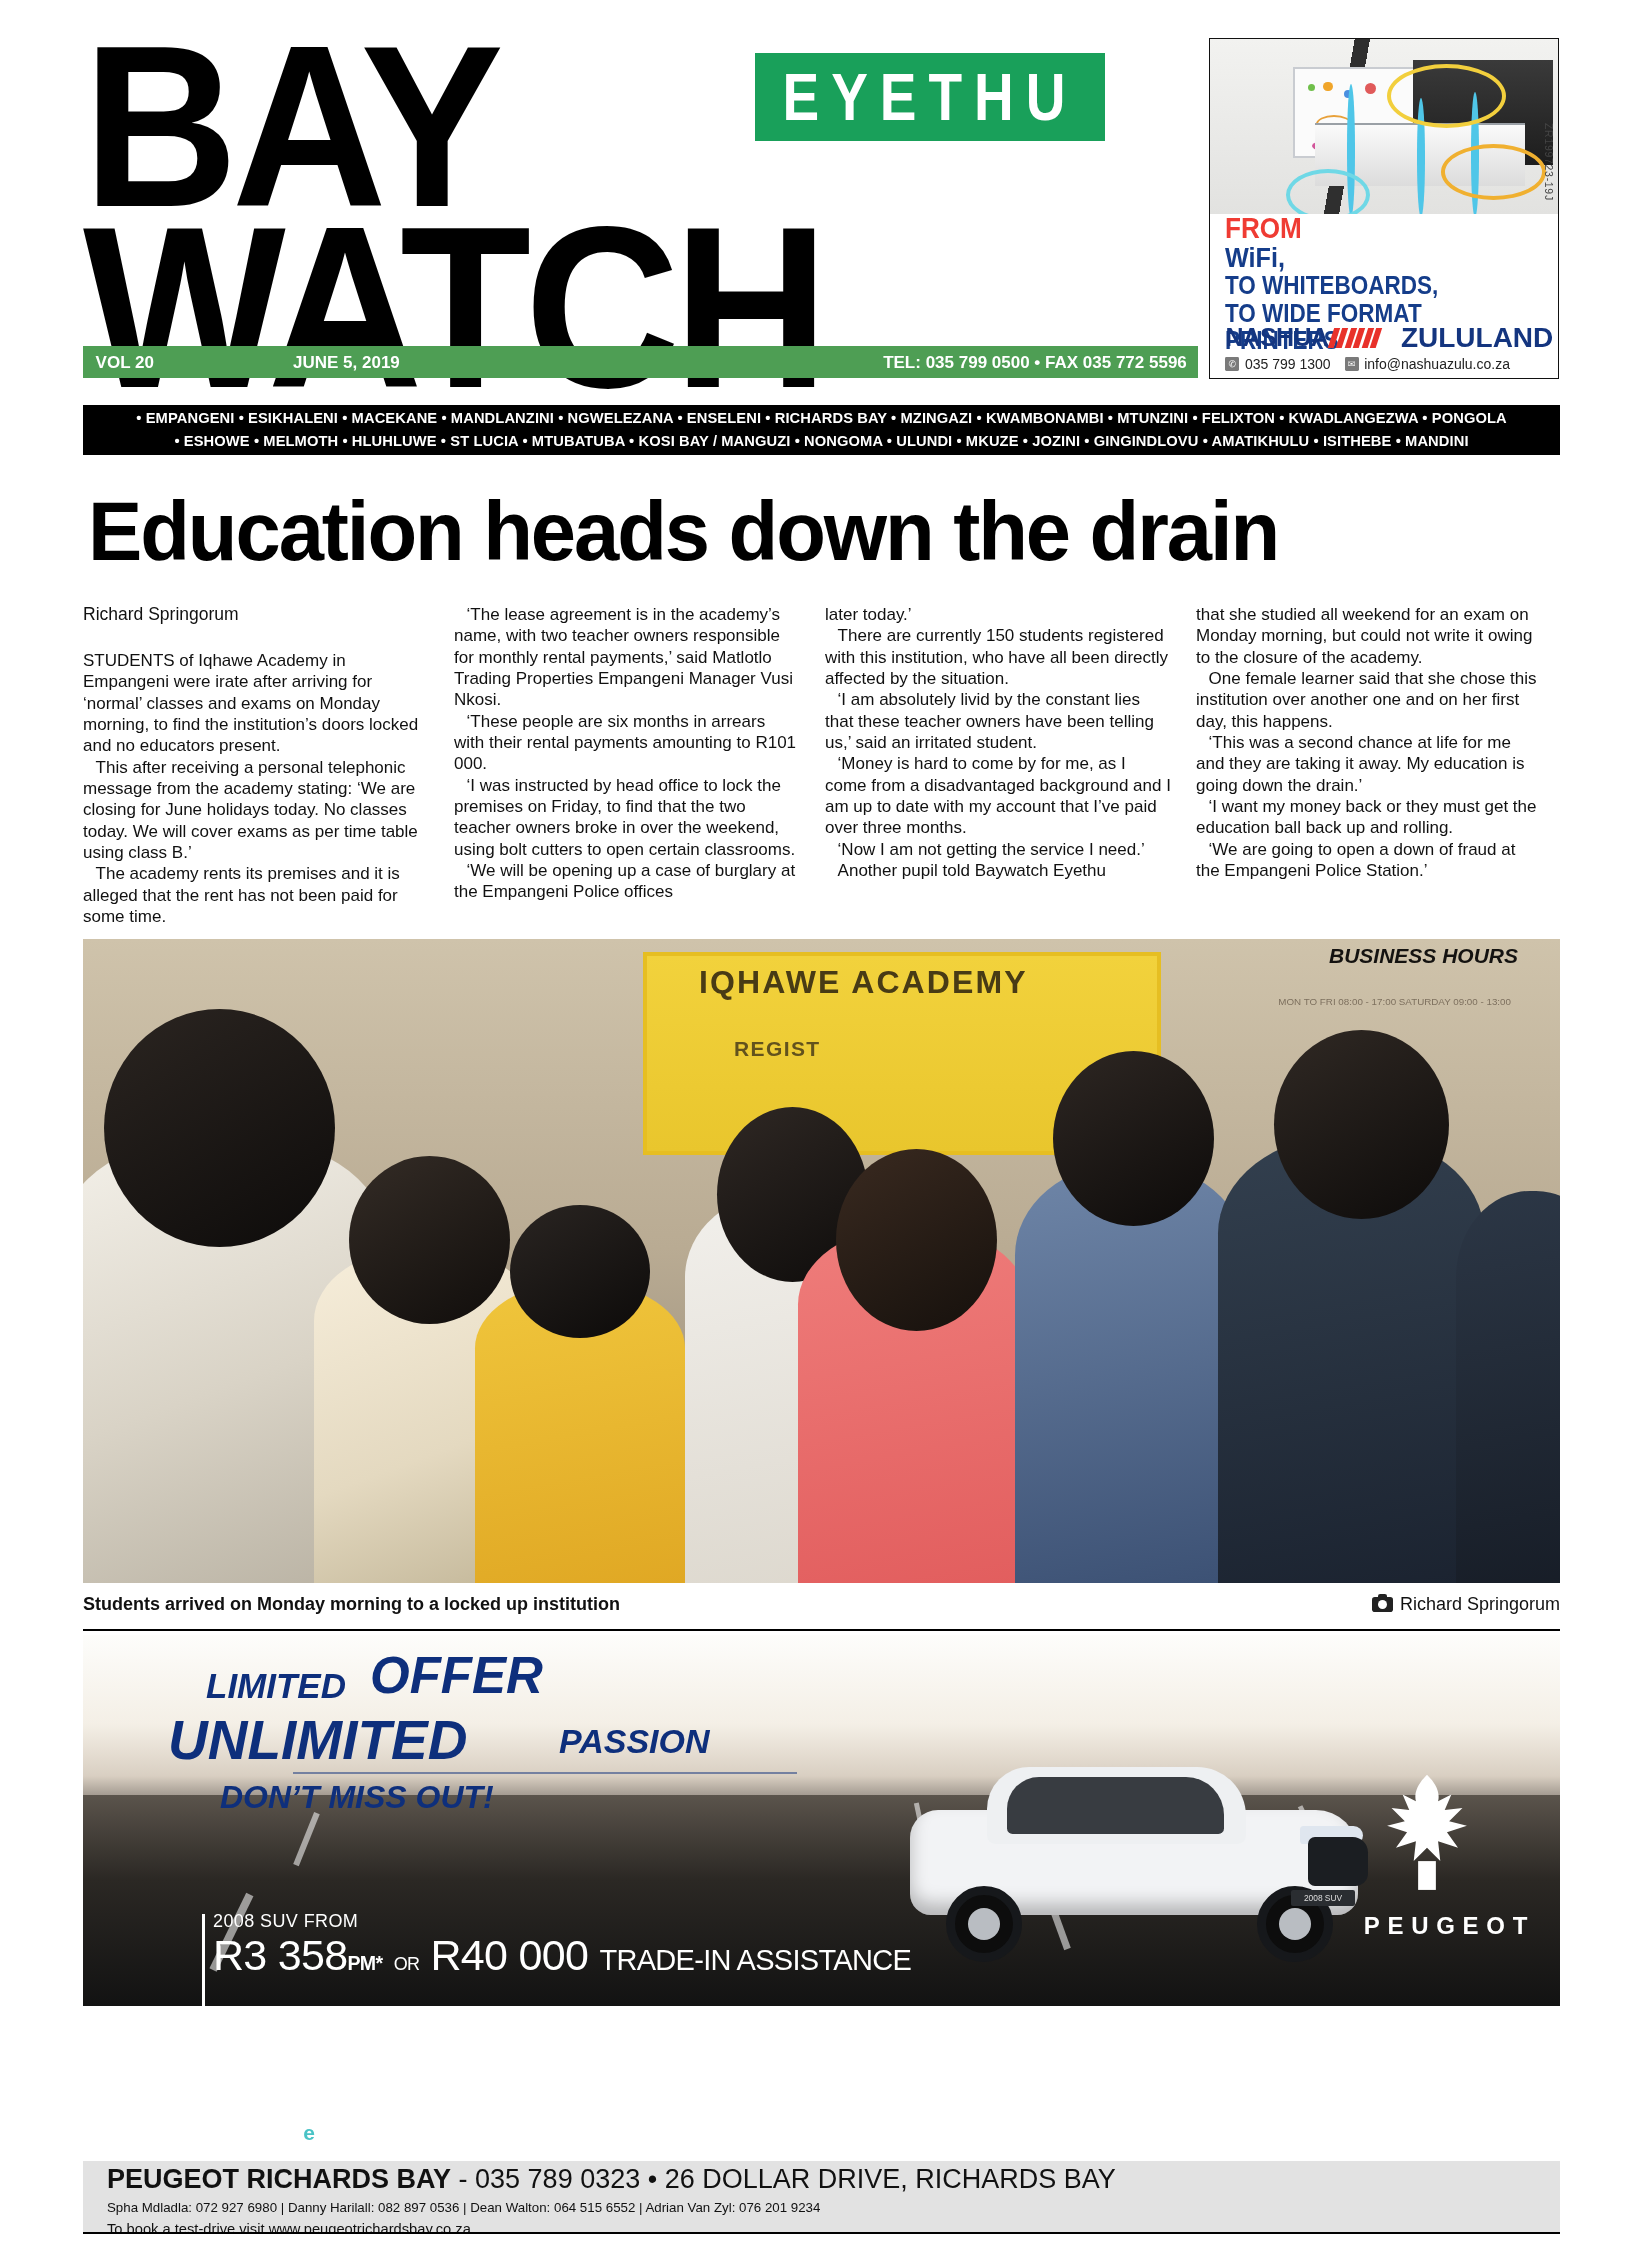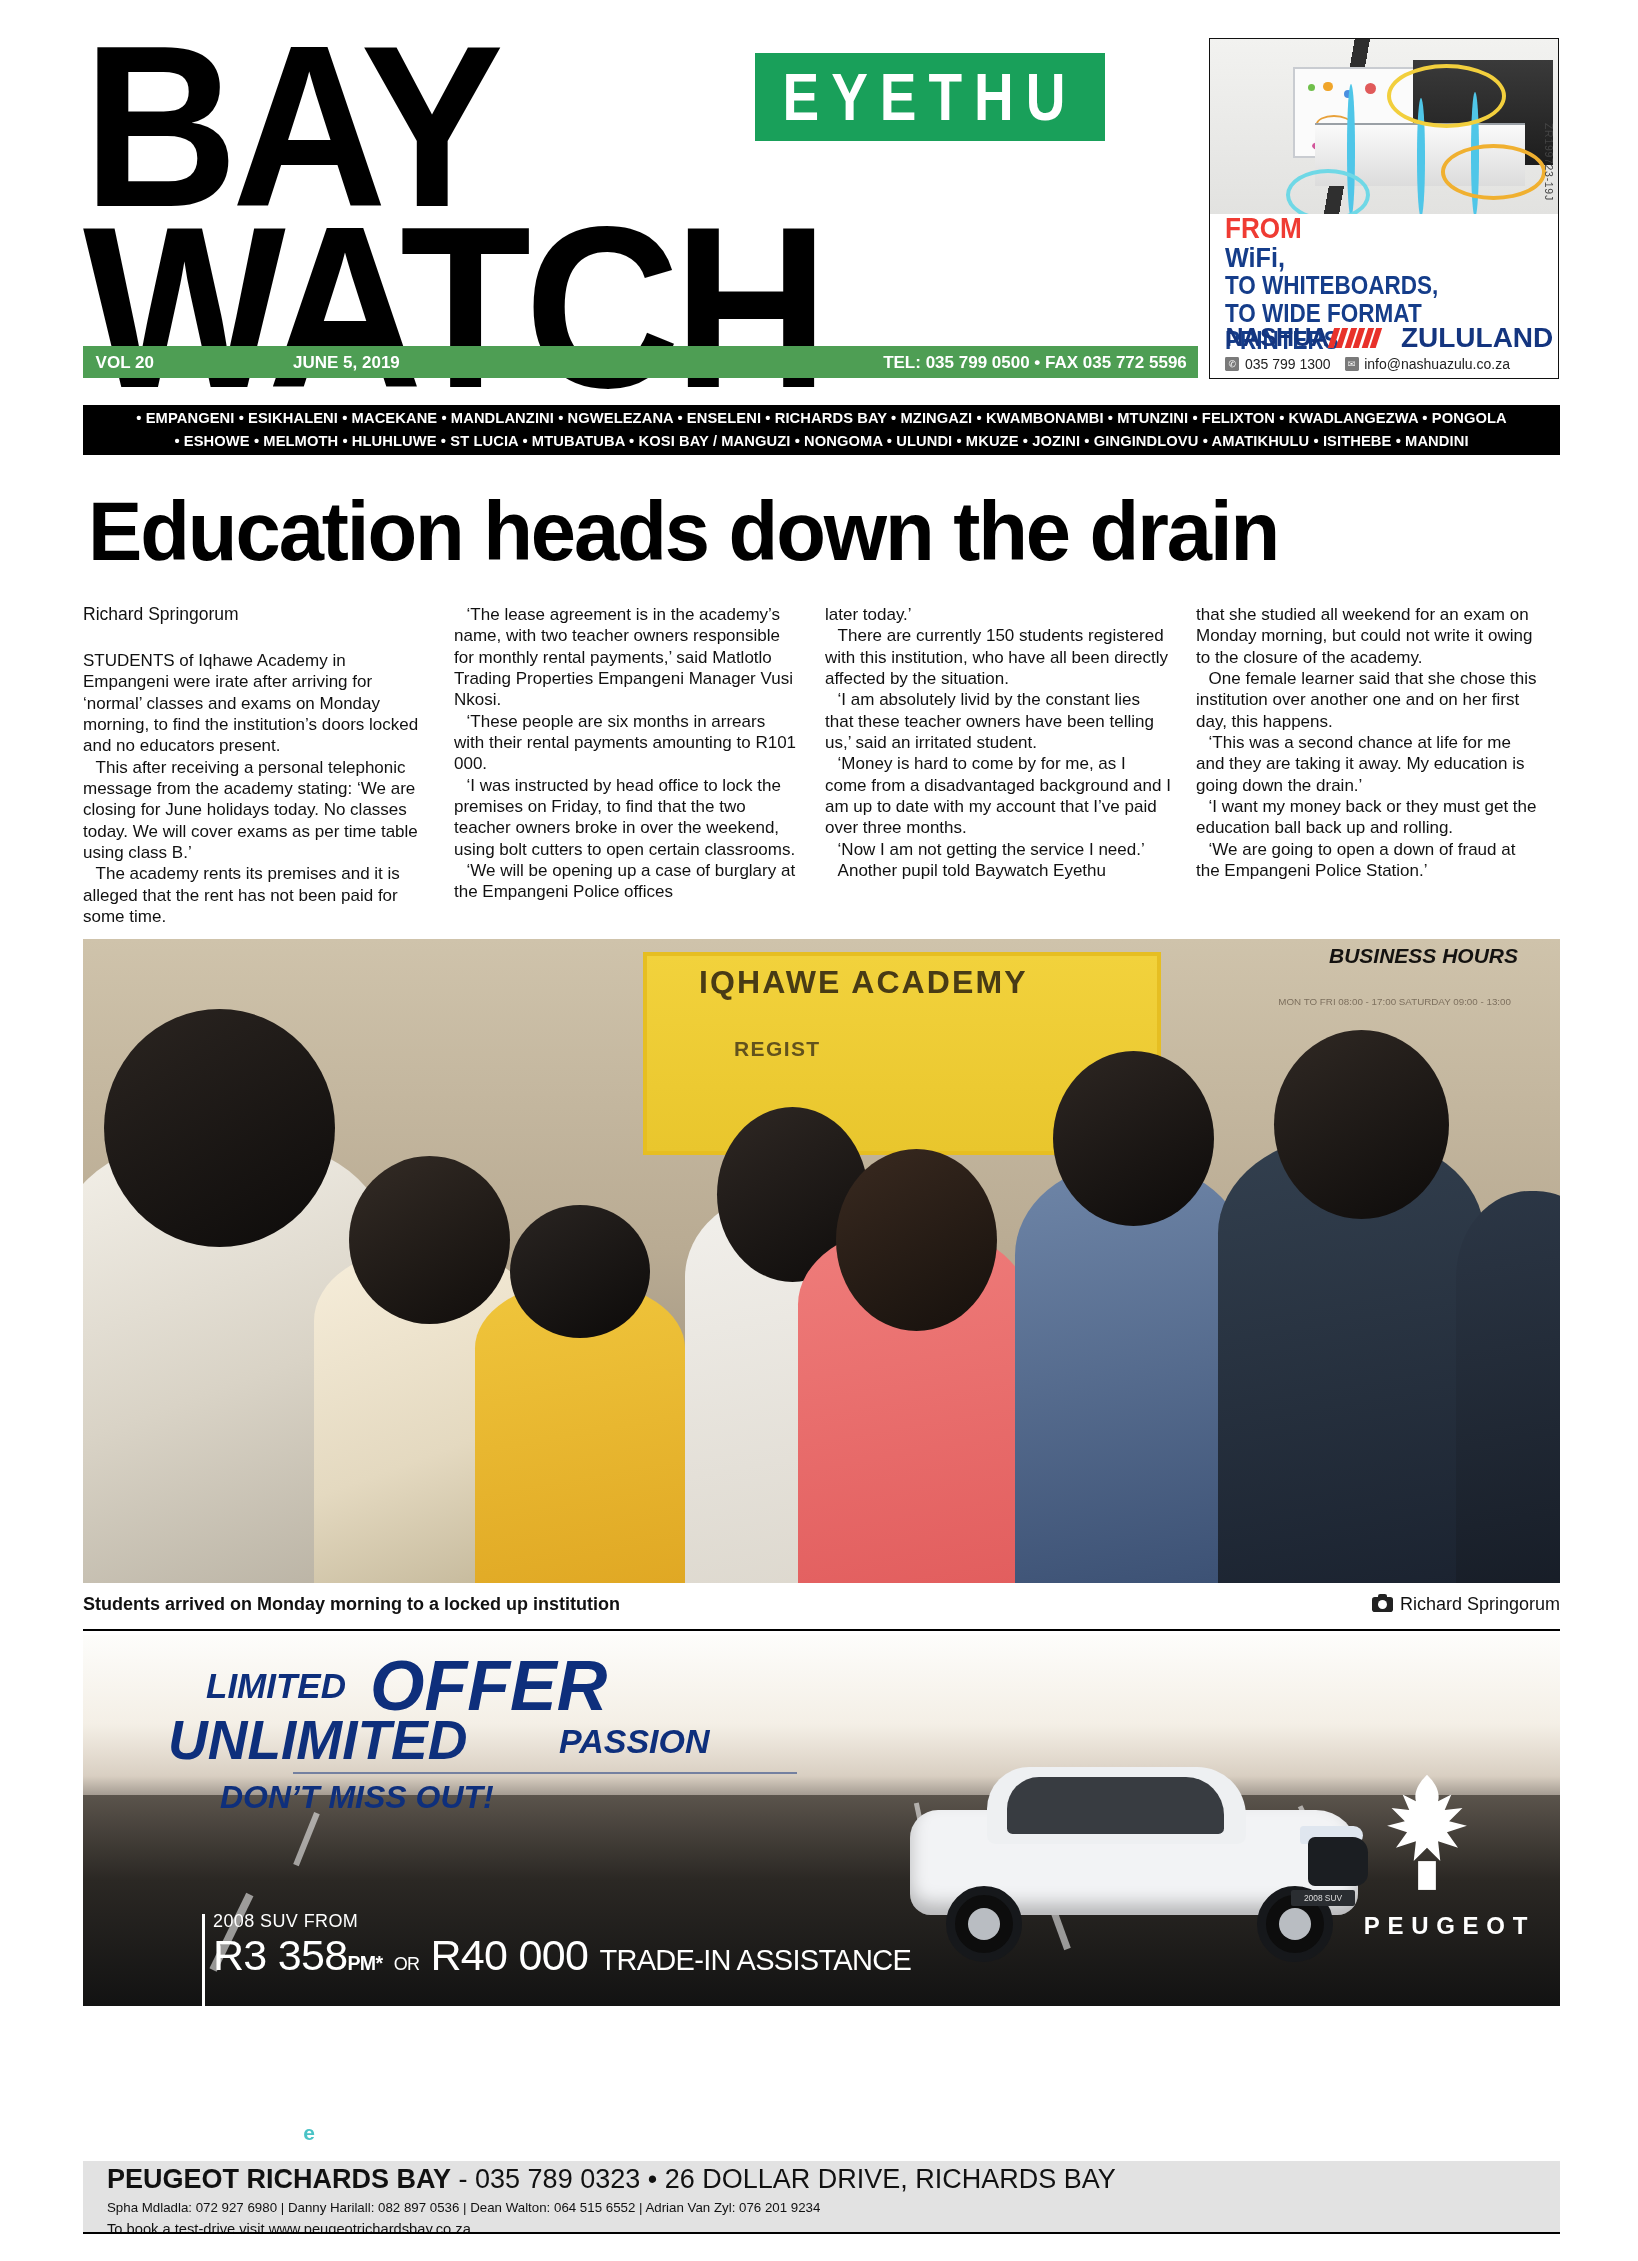--- a/index.html
+++ b/index.html
@@ -165,21 +165,21 @@
     background:
       linear-gradient(180deg,#fdfdfb 0%,#f4efe6 24%, #d9cfc2 38%, #4a443f 52%, #141414 72%, #0a0a0a 100%);
     overflow: hidden;
   }
   .pg-road {
     position: absolute; left: 0; top: 160px; width: 1477px; height: 212px;
     background: linear-gradient(180deg,#5b544c 0%, #2b2824 40%, #121212 100%);
   }
   .pg-lane { position:absolute; background: rgba(255,255,255,.55); transform-origin: bottom center; }
   .pg-limited { position: absolute; left: 123px; top: 31px; font-size: 35px; font-weight: bold; font-style: italic; color:#0e2f7c; }
-  .pg-offer   { position: absolute; left: 287px; top: 11.2px; font-size: 70px; font-weight: bold; font-style: italic; color:#0e2f7c; }
+  .pg-offer   { position: absolute; left: 287px; top: 11.2px; font-size: 51px; font-weight: bold; font-style: italic; color:#0e2f7c; }
   .pg-unl     { position: absolute; left: 85px; top: 73px; font-size: 55px; font-weight: bold; font-style: italic; color:#0e2f7c;text-align:right; }
   .pg-passion { position: absolute; left: 476px; top: 87px; font-size: 34px; font-weight: bold; font-style: italic; color:#0e2f7c; }
   .pg-dont    { position: absolute; left: 137px; top: 144px; font-size: 32px; font-weight: bold; font-style: italic; color:#0e2f7c; }
   .pg-underline { position: absolute; left: 210px; top: 137px; width: 504px; height: 2.1px; background:#0e2f7c; opacity:.5;}
 
   
   .car { position: absolute; left: 799px; top: 118px; width: 504px; height: 203px; }
   .car-body { position:absolute; left:28px; top:57px; width:448px; height:105px; background:#f2f3f5;
     border-radius: 28px 42px 21px 21px; box-shadow: inset 0 -11.2px 17px rgba(0,0,0,.25); }
   .car-cabin { position:absolute; left:105px; top:14px; width:259px; height:77px; background:#eef0f2;

